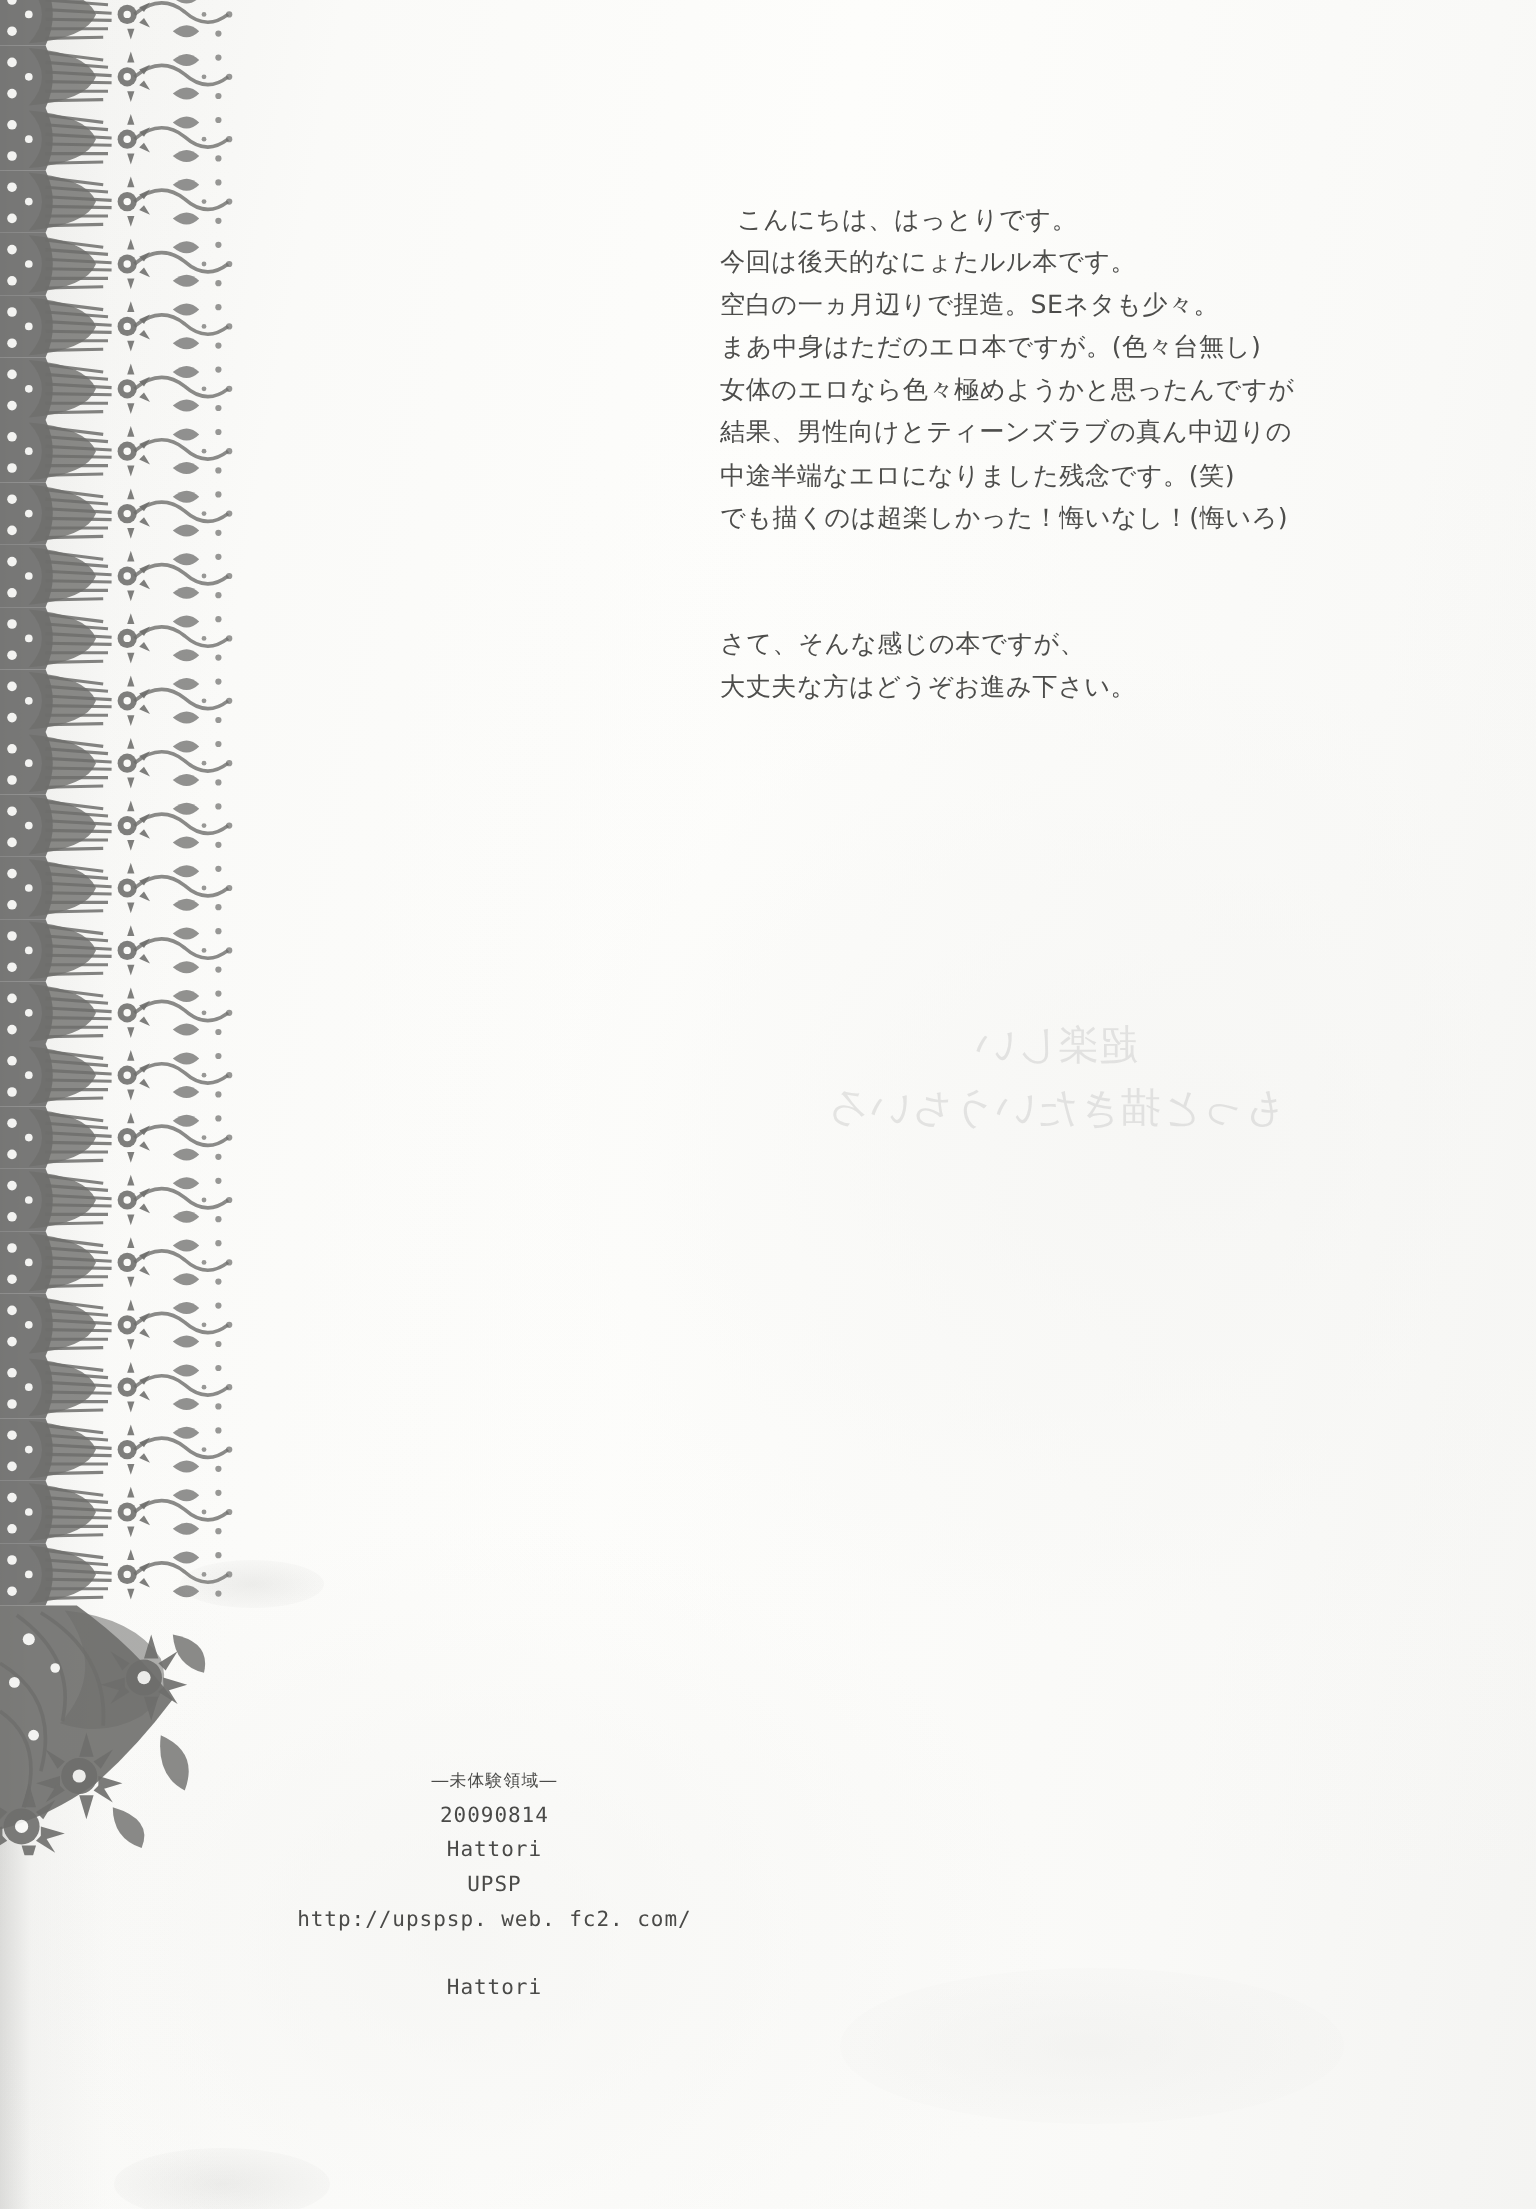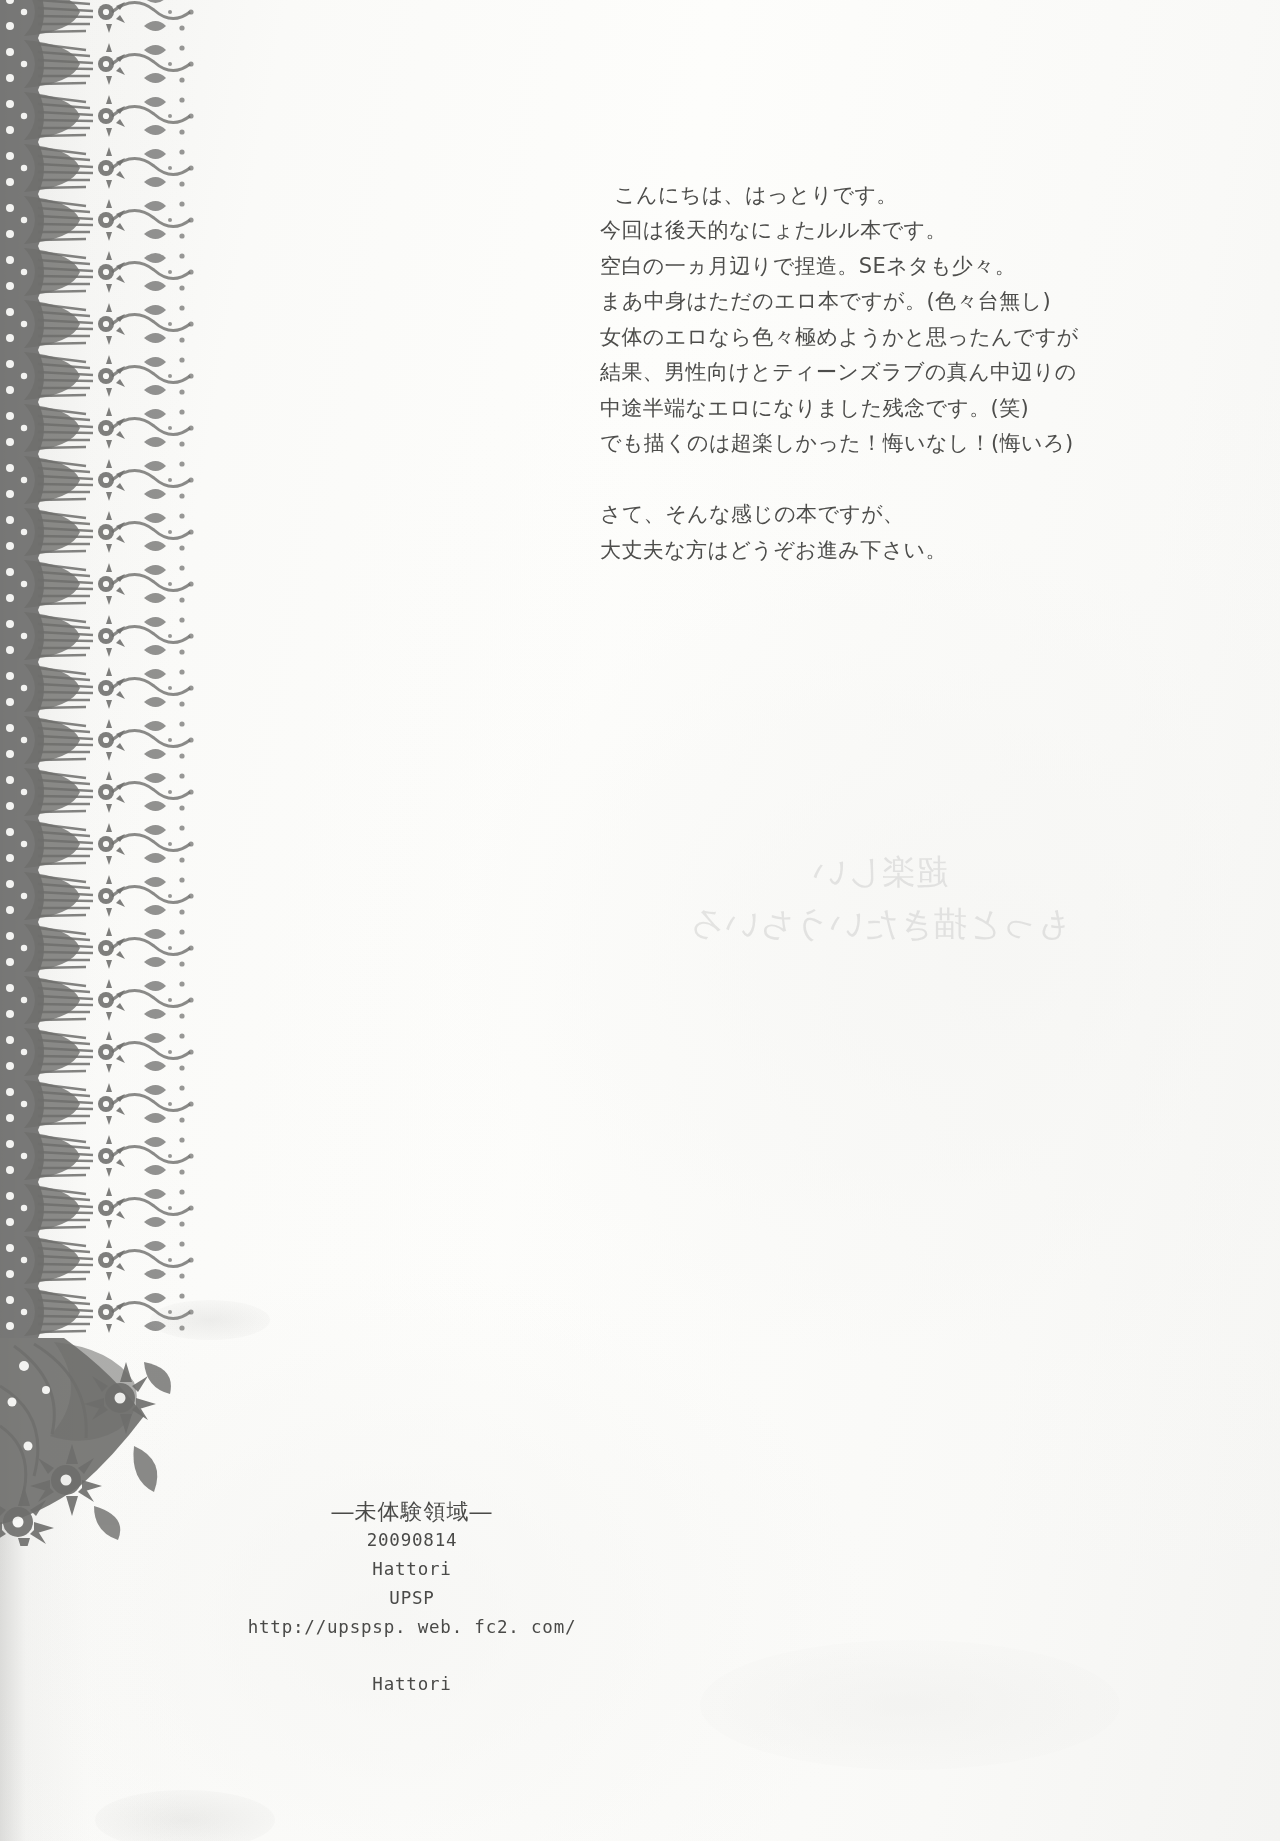--- a/index.html
+++ b/index.html
@@ -42,48 +42,47 @@
     width: 215px;
     height: 1560px;
     color: #6e6e6c;
   }
   #lace svg { display: block; width: 100%; height: 100%; }
 
   
   #intro-text {
     position: absolute;
     left: 600px;
-    top: 142px;
+    top: 130px;
     width: 620px;
     color: #4d4d4b;
     font-family: "DejaVu Sans", sans-serif;
     font-size: 21px;
     line-height: 35.5px;
     letter-spacing: 0.4px;
     white-space: pre-wrap;
   }
-  #intro-text .para2 { display: block; }
+  #intro-text .para2 { display: block; margin-top: 34px; }
 
   #colophon {
     position: absolute;
     left: 232px;
     top: 1470px;
     width: 360px;
     text-align: center;
     color: #4a4a48;
     font-family: "DejaVu Sans Mono", monospace;
     font-size: 17.5px;
     line-height: 29px;
     letter-spacing: 0.8px;
   }
   #colophon .title {
     font-family: "DejaVu Sans", sans-serif;
-    font-size: 22px;
+    font-size: 14px;
     letter-spacing: 1px;
-    margin-top: 27px;
   }
   #colophon .printing-block { margin-top: 28px; }
 
   
   #showthrough {
     position: absolute;
     left: 600px;
     top: 845px;
     width: 560px;
     text-align: center;

